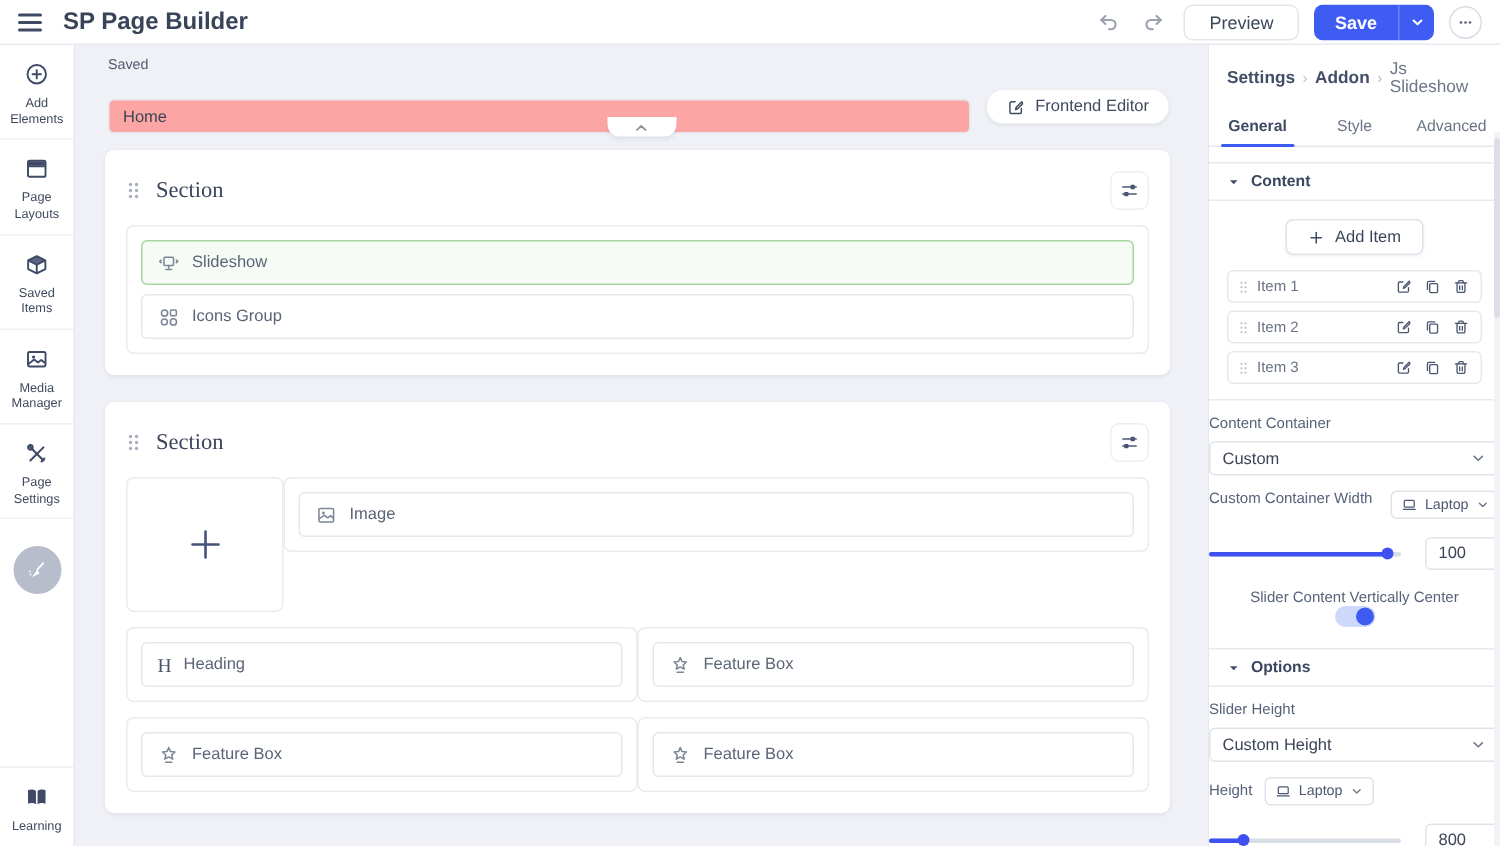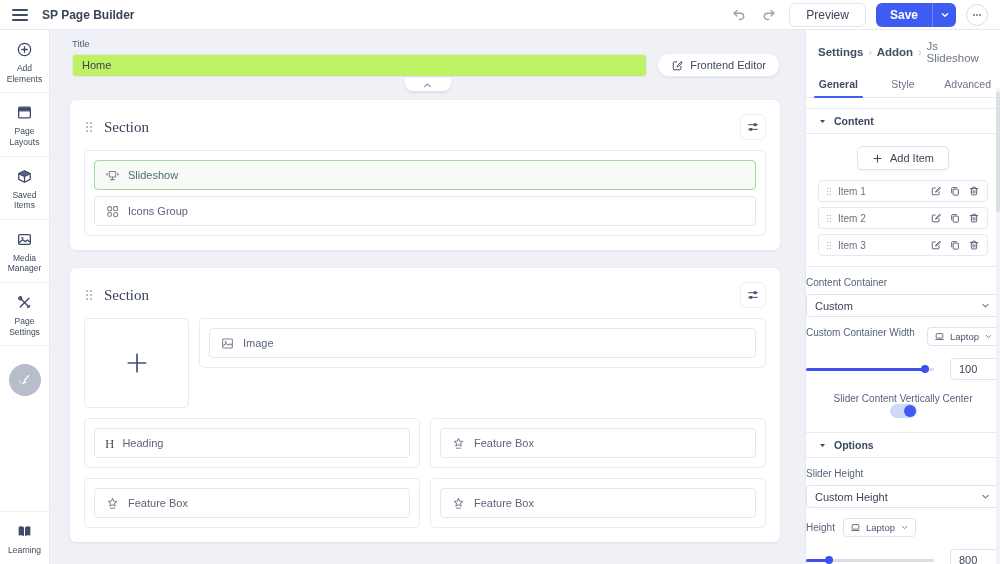--- a/index.html
+++ b/index.html
@@ -5,21 +5,21 @@
   * { margin:0; padding:0; box-sizing:border-box; }
   html,body { width:1000px; height:564px; overflow:hidden; }
   body { font-family:"Liberation Sans", sans-serif; background:#eff1f6; color:#3c4659; }
   svg { display:block; }
 
   
   .topbar { height:30px; background:#fff; border-bottom:1px solid #e7e9ef; display:flex; align-items:center; justify-content:space-between; padding:0 12px; }
   .tb-left { display:flex; align-items:center; gap:14px; }
   .hamburger { display:flex; flex-direction:column; gap:3px; cursor:pointer; }
   .hamburger span { width:16px; height:2px; background:#3f4b66; border-radius:1px; }
-  .app-title { font-size:12px; font-weight:600; color:#3a4459; }
+  .app-title { font-size:16px; font-weight:600; color:#3a4459; }
   .tb-right { display:flex; align-items:center; gap:10px; }
   .hist-btn { width:20px; height:20px; display:flex; align-items:center; justify-content:center; cursor:pointer; }
   .btn-preview { background:#fff; border:1px solid #e2e5ec; border-radius:6px; height:24px; padding:0 16px; font-size:12px; color:#3c4759; font-weight:500; display:flex; align-items:center; cursor:pointer; }
   .btn-save-group { display:flex; height:24px; border-radius:6px; overflow:hidden; }
   .btn-save { background:#3e5bf2; color:#fff; border:none; font-size:12px; font-weight:600; padding:0 14px; cursor:pointer; }
   .btn-save-caret { background:#3e5bf2; border:none; border-left:1px solid rgba(255,255,255,.25); width:24px; display:flex; align-items:center; justify-content:center; cursor:pointer; }
   .btn-more { width:22px; height:22px; border-radius:50%; border:1px solid #d9dde5; background:#fff; display:flex; align-items:center; justify-content:center; cursor:pointer; }
 
   
   .shell { display:flex; height:534px; }
@@ -31,34 +31,34 @@
   .sb-clean { display:flex; justify-content:center; padding:18px 0; }
   .clean-circle { width:32px; height:32px; border-radius:50%; background:#b7bdca; display:flex; align-items:center; justify-content:center; cursor:pointer; }
   .sb-spacer { flex:1; }
   .sb-learning { border-top:1px solid #eef0f4; border-bottom:0; }
 
   
   .main { width:755px; display:flex; flex-direction:column; background:#eff1f6; }
   .canvas-head { padding:8px 25px 0 22px; position:relative; height:48px; flex:none; }
   .field-label { font-size:9.5px; color:#50596b; }
   .head-row { display:flex; gap:10px; margin-top:4px; align-items:center; }
-  .title-input { flex:1; height:23px; background:#bef264; border:1px solid #e3e6ec; border-radius:4px; padding:0 9px; font-size:11px; color:#3b4453; font-family:"Liberation Sans",sans-serif; }
+  .title-input { flex:1; height:23px; background:#fca5a5; border:1px solid #e3e6ec; border-radius:4px; padding:0 9px; font-size:11px; color:#3b4453; font-family:"Liberation Sans",sans-serif;margin-top:13px; }
   .btn-frontend { height:24px; background:#fff; border:1px solid #eceef3; border-radius:13px; box-shadow:0 1px 2px rgba(25,35,65,.07); padding:0 13px; display:flex; align-items:center; gap:6px; font-size:11px; color:#3f4a5f; cursor:pointer; white-space:nowrap; }
   .collapse-tab { position:absolute; left:50%; transform:translateX(-50%); bottom:-13px; width:46px; height:13px; background:#fff; border-radius:0 0 8px 8px; box-shadow:0 2px 3px rgba(25,35,65,.08); display:flex; align-items:center; justify-content:center; cursor:pointer; z-index:2; }
   .canvas-body { flex:1; overflow:hidden; padding:22px 25px 0 20px; }
   .section-card { background:#fff; border-radius:6px; box-shadow:0 1px 3px rgba(20,30,60,.07); padding:12px 14px 14px; margin-bottom:18px; }
   .section-head { display:flex; align-items:center; gap:10px; height:30px; margin-bottom:8px; }
   .section-title { font-size:15px; font-weight:500; color:#39435a; flex:1;font-family:Liberation Serif, serif; }
   .section-cfg { width:26px; height:26px; border:1px solid #eceef3; border-radius:6px; background:#fff; display:flex; align-items:center; justify-content:center; cursor:pointer; }
   .col-box { border:1px solid #e9ebf0; border-radius:5px; background:#fff; padding:9px; }
   .addon-row { border:1px solid #e4e7ed; border-radius:4px; height:30px; display:flex; align-items:center; gap:8px; padding:0 10px; background:#fff; cursor:pointer; }
   .addon-row + .addon-row { margin-top:6px; }
   .addon-row.selected { border:1px solid #a5d5a0; background:#f7fbf6; }
   .addon-label { font-size:11px; color:#5b6577; }
-  .grid-row { display:flex; gap:10px; margin-top:10px;text-align:center; }
+  .grid-row { display:flex; margin-top:10px;text-align:center; }
   .plus-col { width:105px; border:1px solid #e9ebf0; border-radius:5px; background:#fff; display:flex; align-items:center; justify-content:center; height:90px; cursor:pointer; }
   .col-grow { flex:1; }
 
   
   .panel { width:195px; background:#fff; border-left:1px solid #e4e7ed; display:flex; flex-direction:column; position:relative; overflow:hidden; }
   .panel-scrolltrack { position:absolute; top:58px; right:0; width:4px; bottom:0; background:#f2f3f6; }
   .panel-scrollthumb { position:absolute; top:4px; right:0; width:4px; height:120px; border-radius:2px; background:#dcdfe5; }
   .breadcrumb { padding:10px 12px 8px; display:flex; align-items:center; gap:5px; font-size:11.5px; }
   .bc-strong { color:#424e66; font-weight:600; cursor:pointer; }
   .bc-sep { color:#b9c0cc; font-size:10px; }
@@ -207,21 +207,21 @@
             <path d="M7.5 4 C6 2.9 3.8 2.9 2.5 3.6 V12 C3.8 11.4 6 11.4 7.5 12.4 Z"></path>
             <path d="M8.5 4 C10 2.9 12.2 2.9 13.5 3.6 V12 C12.2 11.4 10 11.4 8.5 12.4 Z"></path>
           </svg>
       </span>
       <span class="lbl">Learning</span>
     </div>
   </nav>
 
   <main class="main">
     <div class="canvas-head">
-      <div class="field-label">Title</div>
+      <div class="field-label">Saved</div>
       <div class="head-row">
         <input class="title-input" value="Home" style="">
         <button class="btn-frontend">
           <svg width="13" height="13" viewBox="0 0 16 16" fill="none" stroke="#3f4a5f" stroke-width="1.2" stroke-linecap="round" stroke-linejoin="round">
               <path d="M7 3.5 H4 a1.2 1.2 0 0 0 -1.2 1.2 V12 a1.2 1.2 0 0 0 1.2 1.2 H11 a1.2 1.2 0 0 0 1.2 -1.2 V9"></path>
               <path d="M12.6 3.4 L8 8 L7.4 9.8 L9.2 9.2 L13.2 5.2 Z"></path>
             </svg>
           <span>Frontend Editor</span>
         </button>
       </div>

